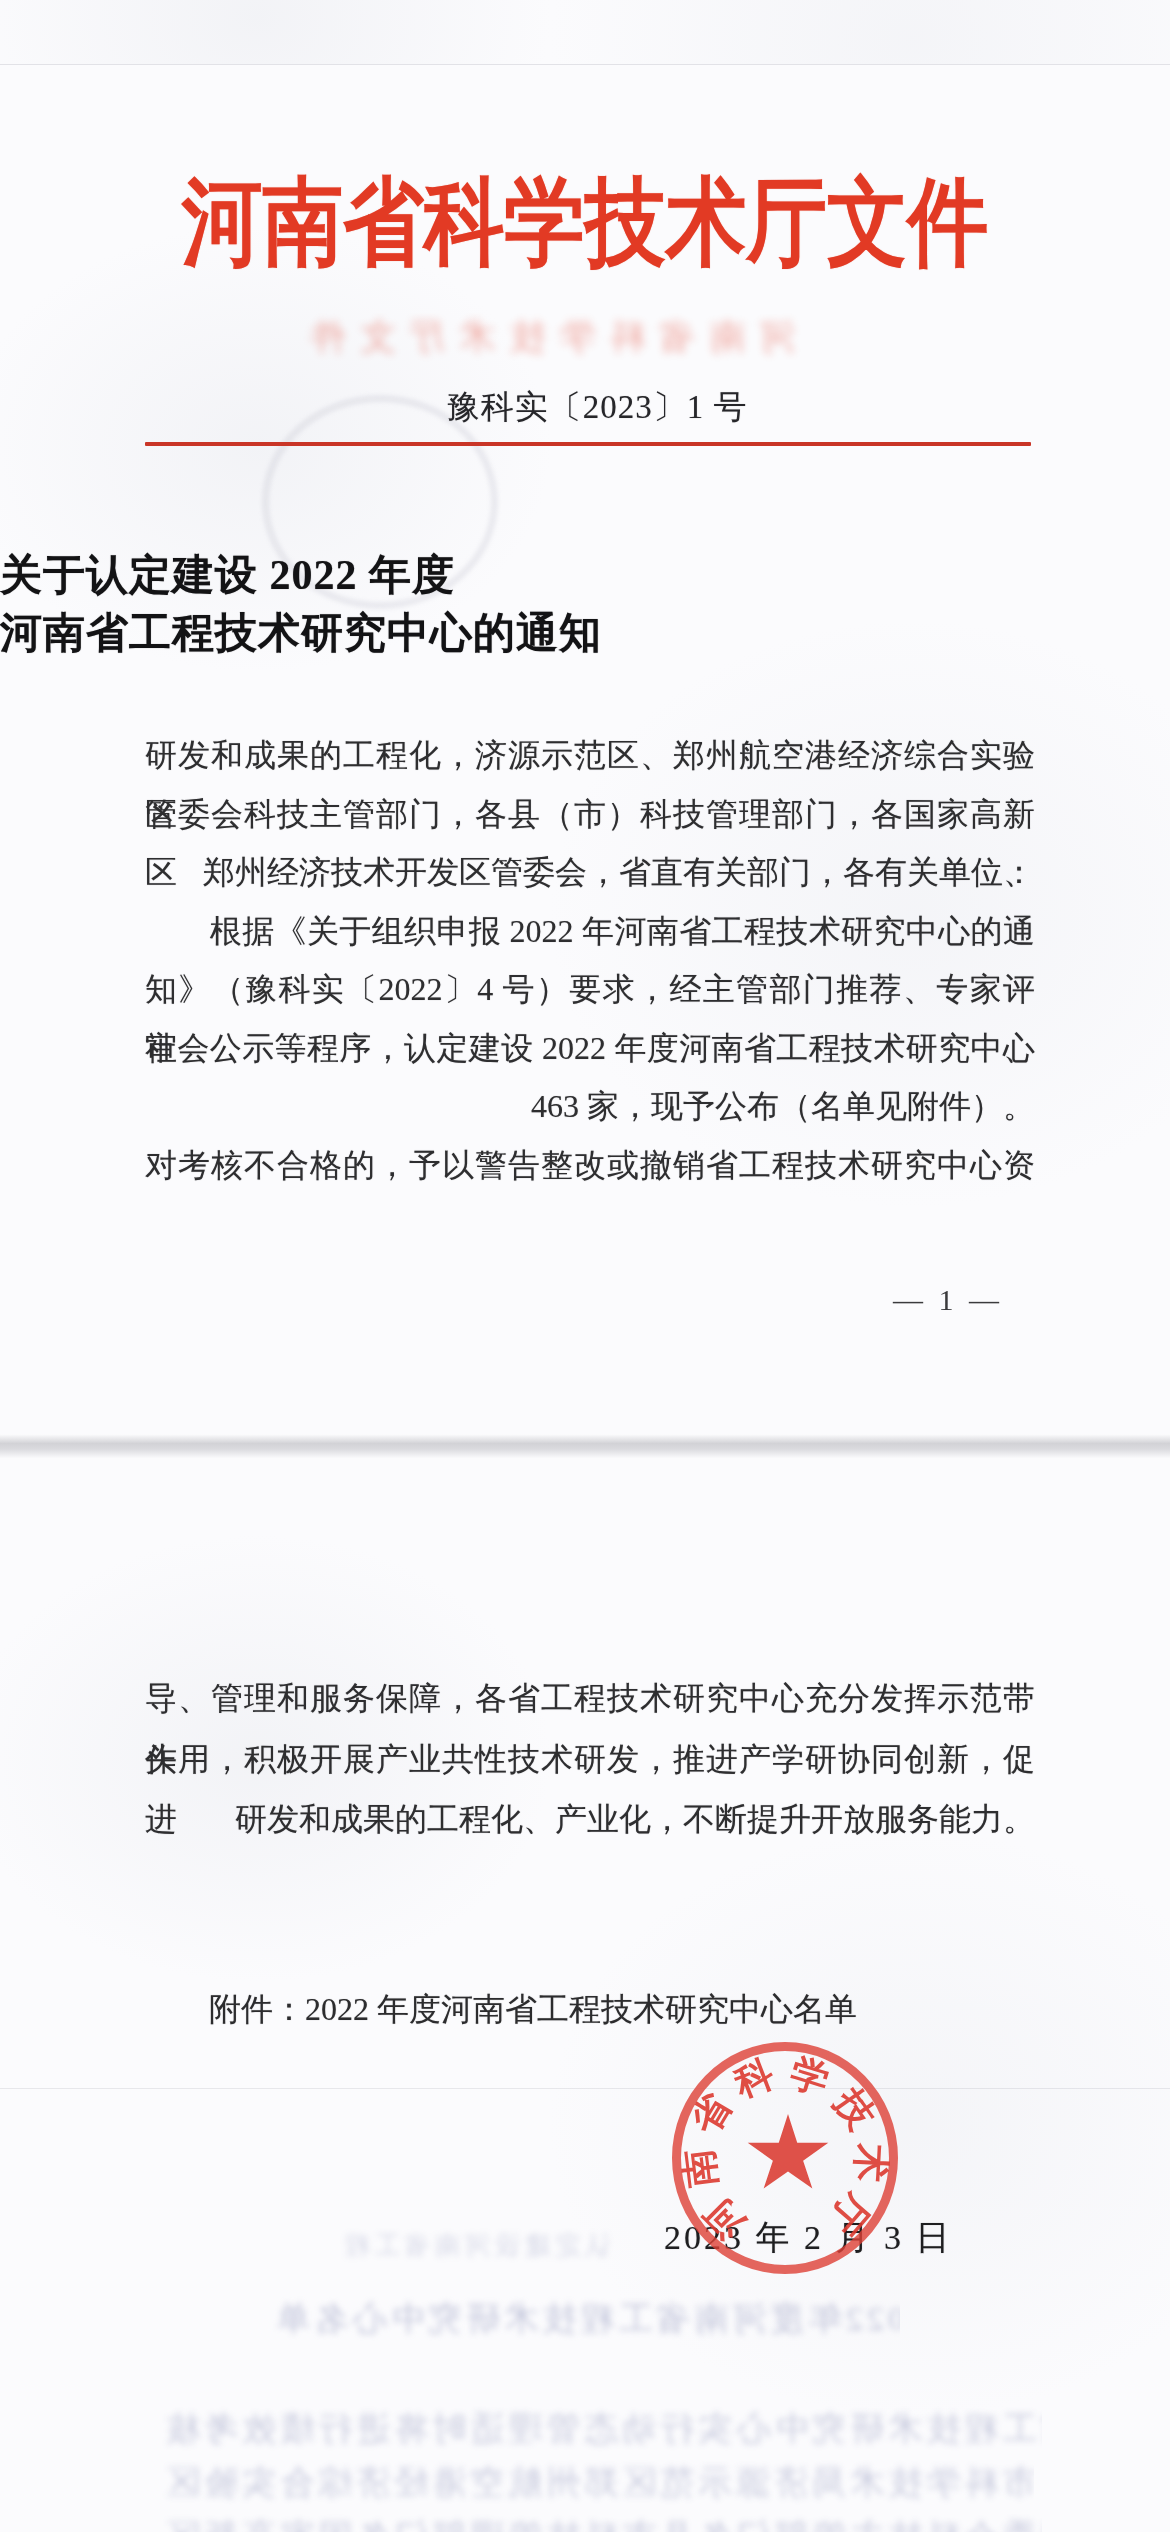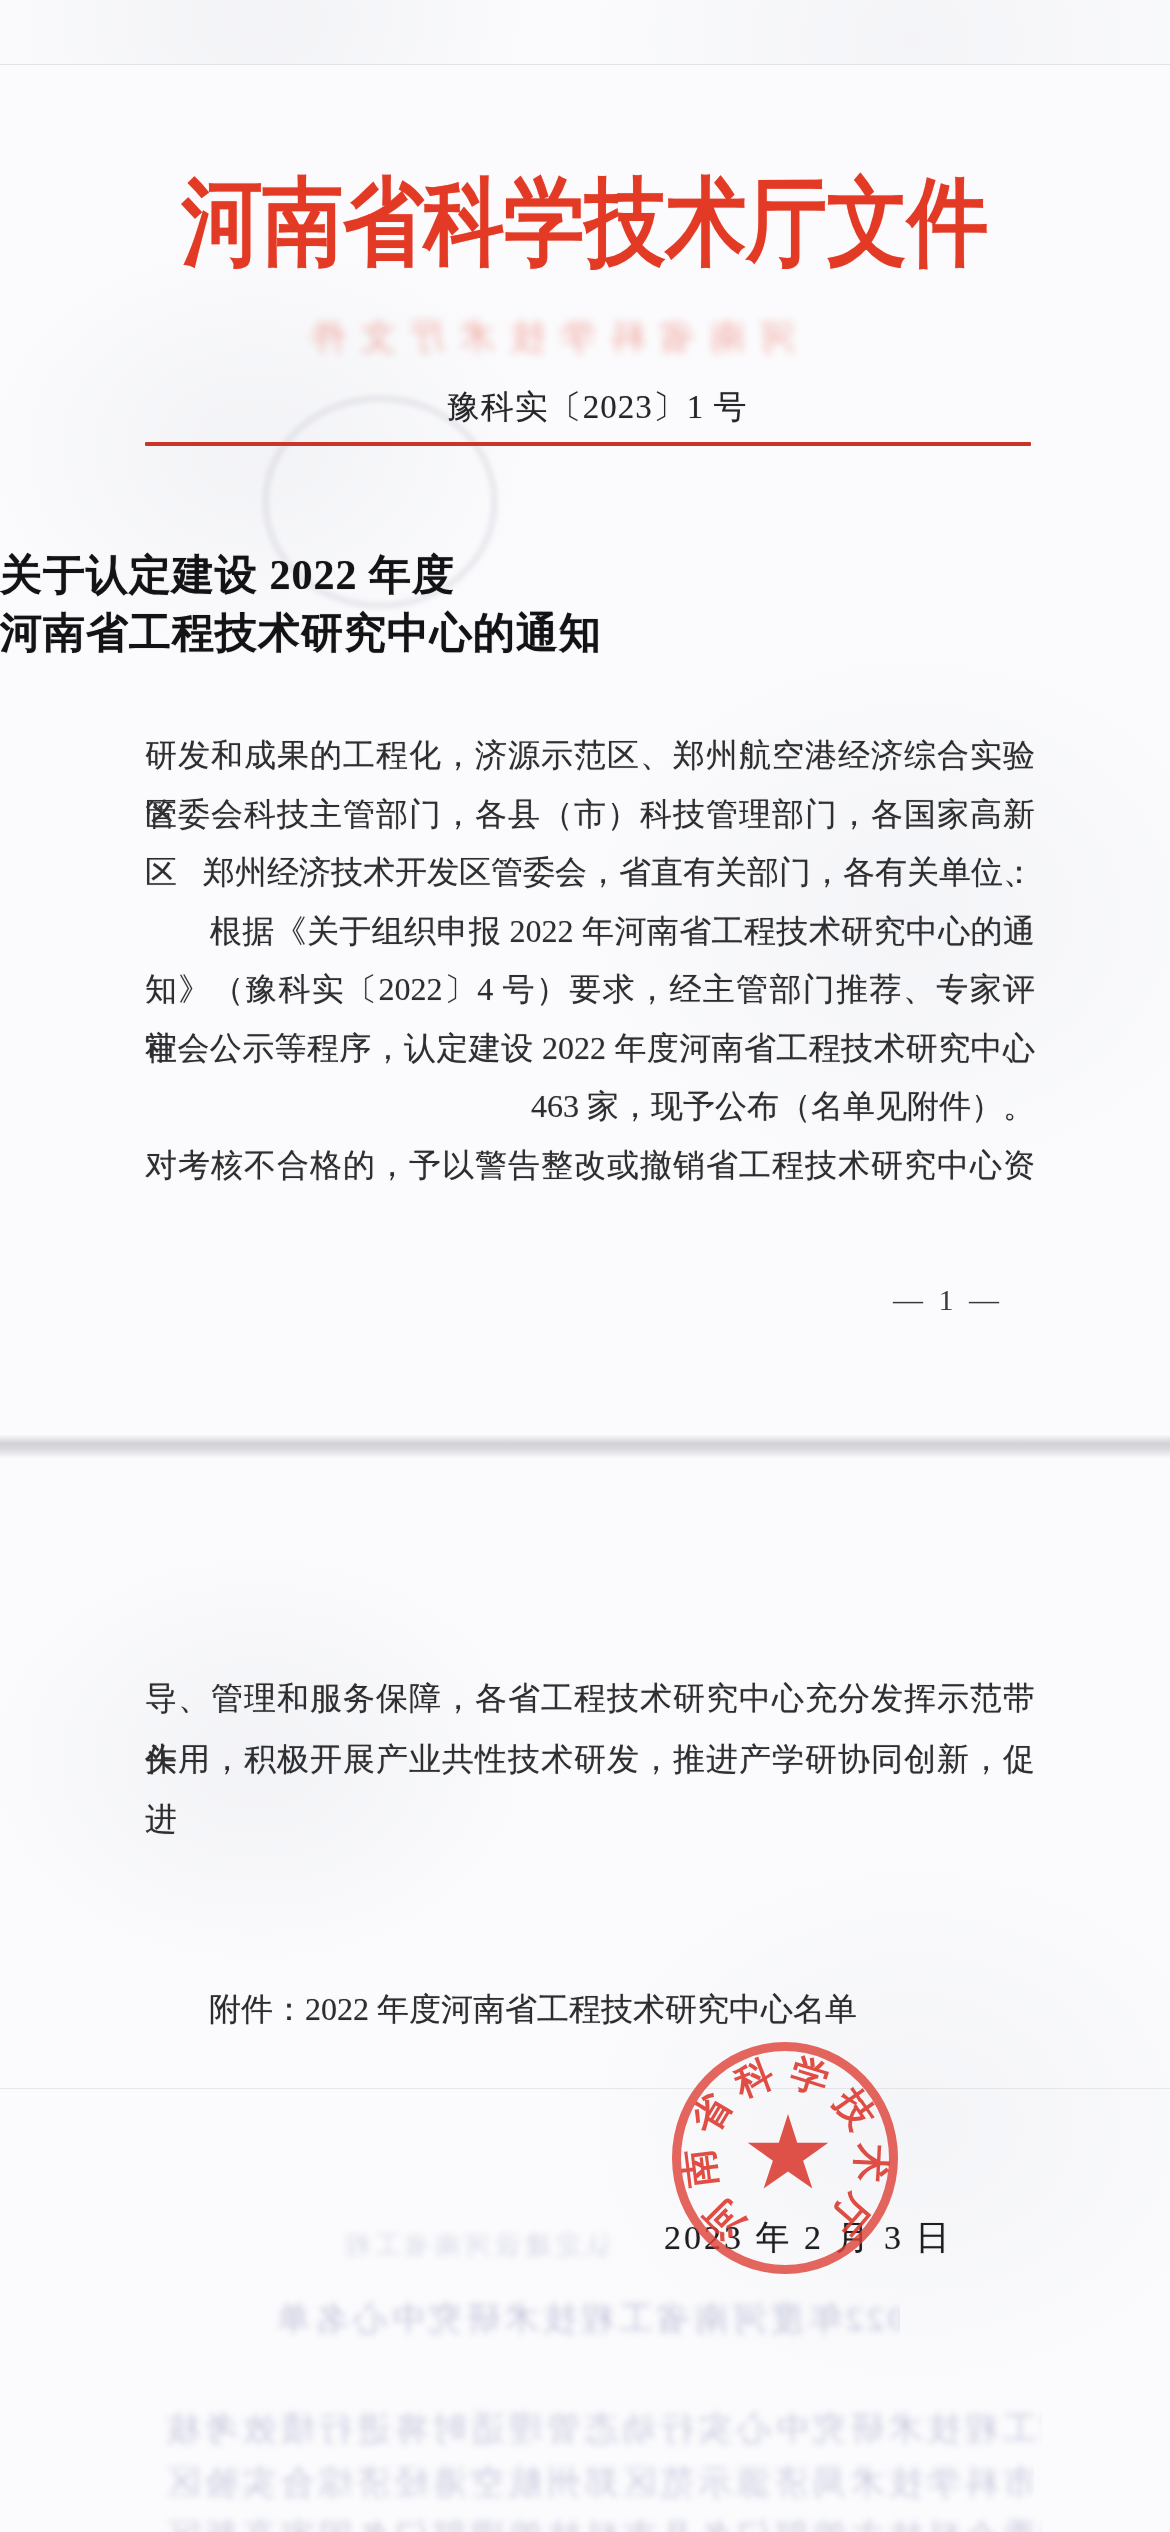--- a/index.html
+++ b/index.html
@@ -155,20 +155,21 @@
 
     <div class="pagenum">— 1 —</div>
   </div>
 
   <div class="gapband"></div>
 
   <div class="page page2">
     <div class="bodyblk p2b">
       <div class="bl jf">导、管理和服务保障，各省工程技术研究中心充分发挥示范带头</div>
       <div class="bl jf">作用，积极开展产业共性技术研发，推进产学研协同创新，促进</div>
+      <div class="bl">研发和成果的工程化、产业化，不断提升开放服务能力。</div>
     </div>
 
     <div class="attach">附件：2022 年度河南省工程技术研究中心名单</div>
 
     <div class="scanline"></div>
 
     <div class="datefld">2023 年 2 月 3 日</div>
 
     <div class="seal">
       <div class="seal-ring"></div>

